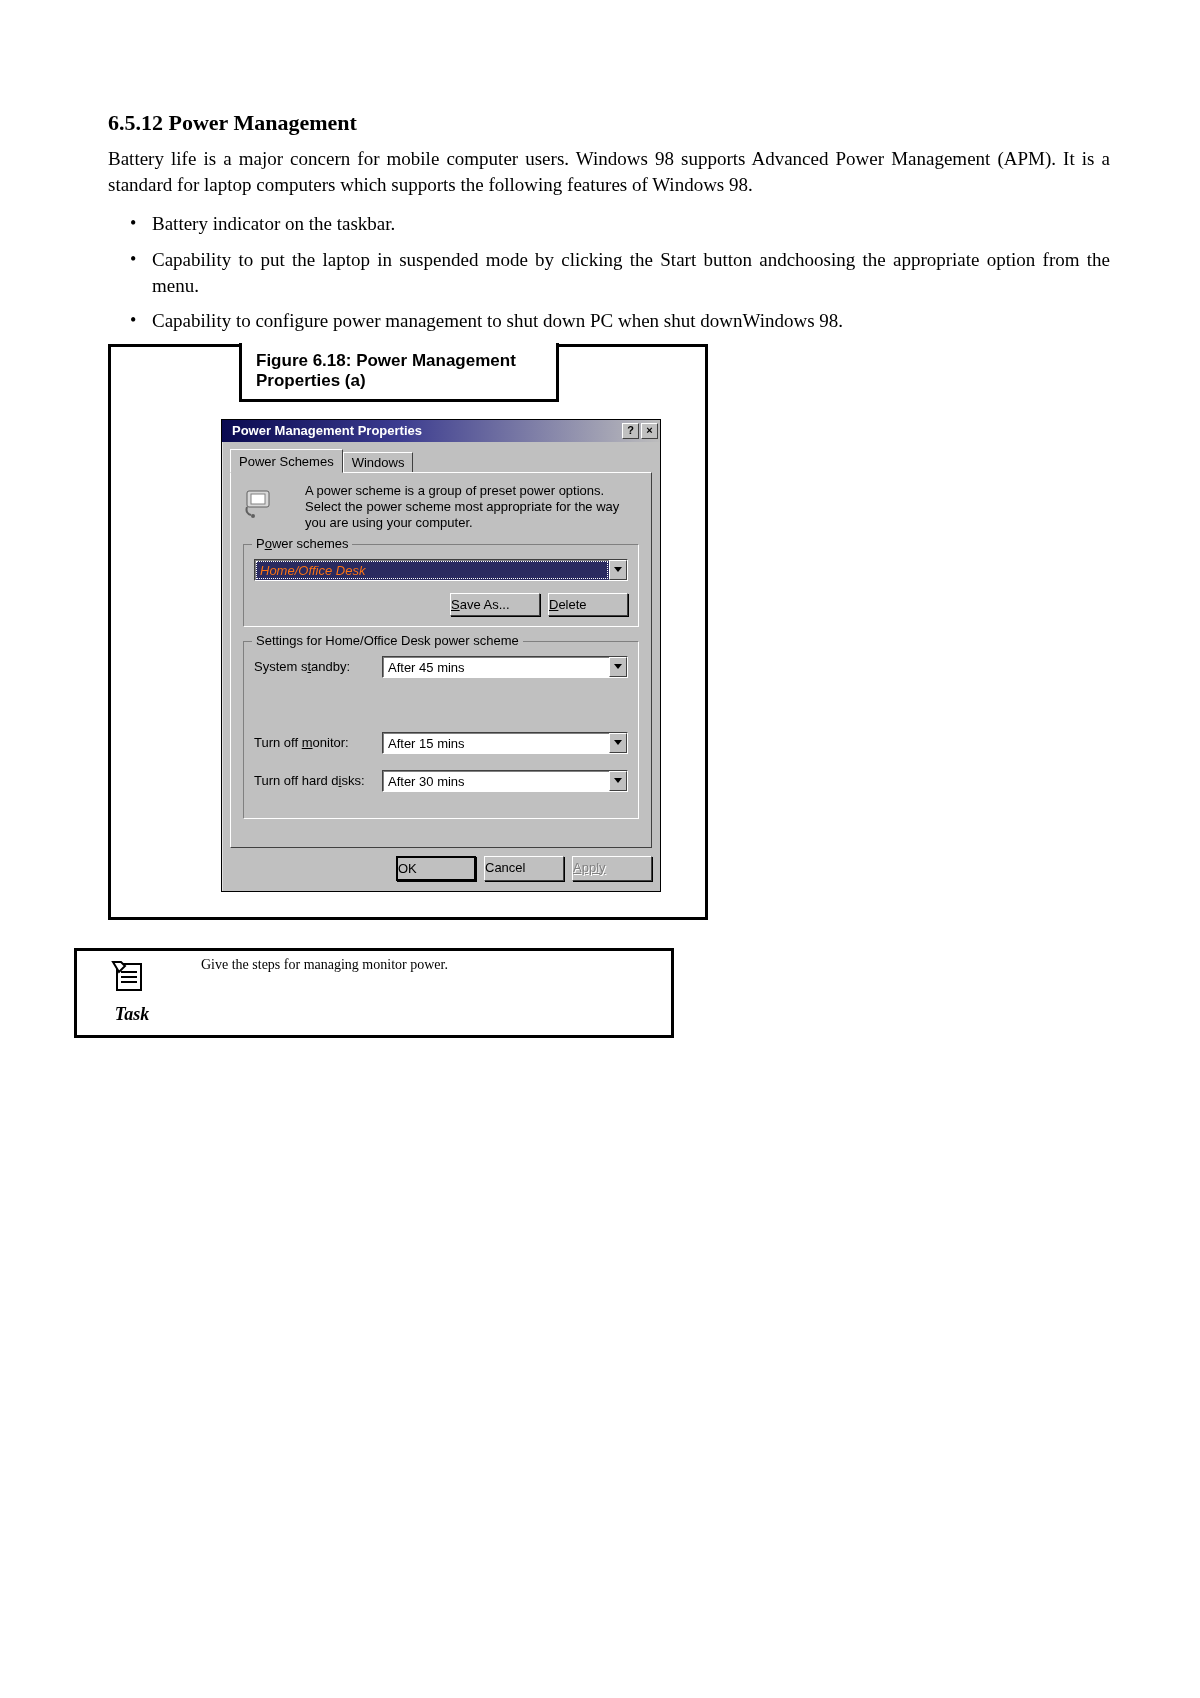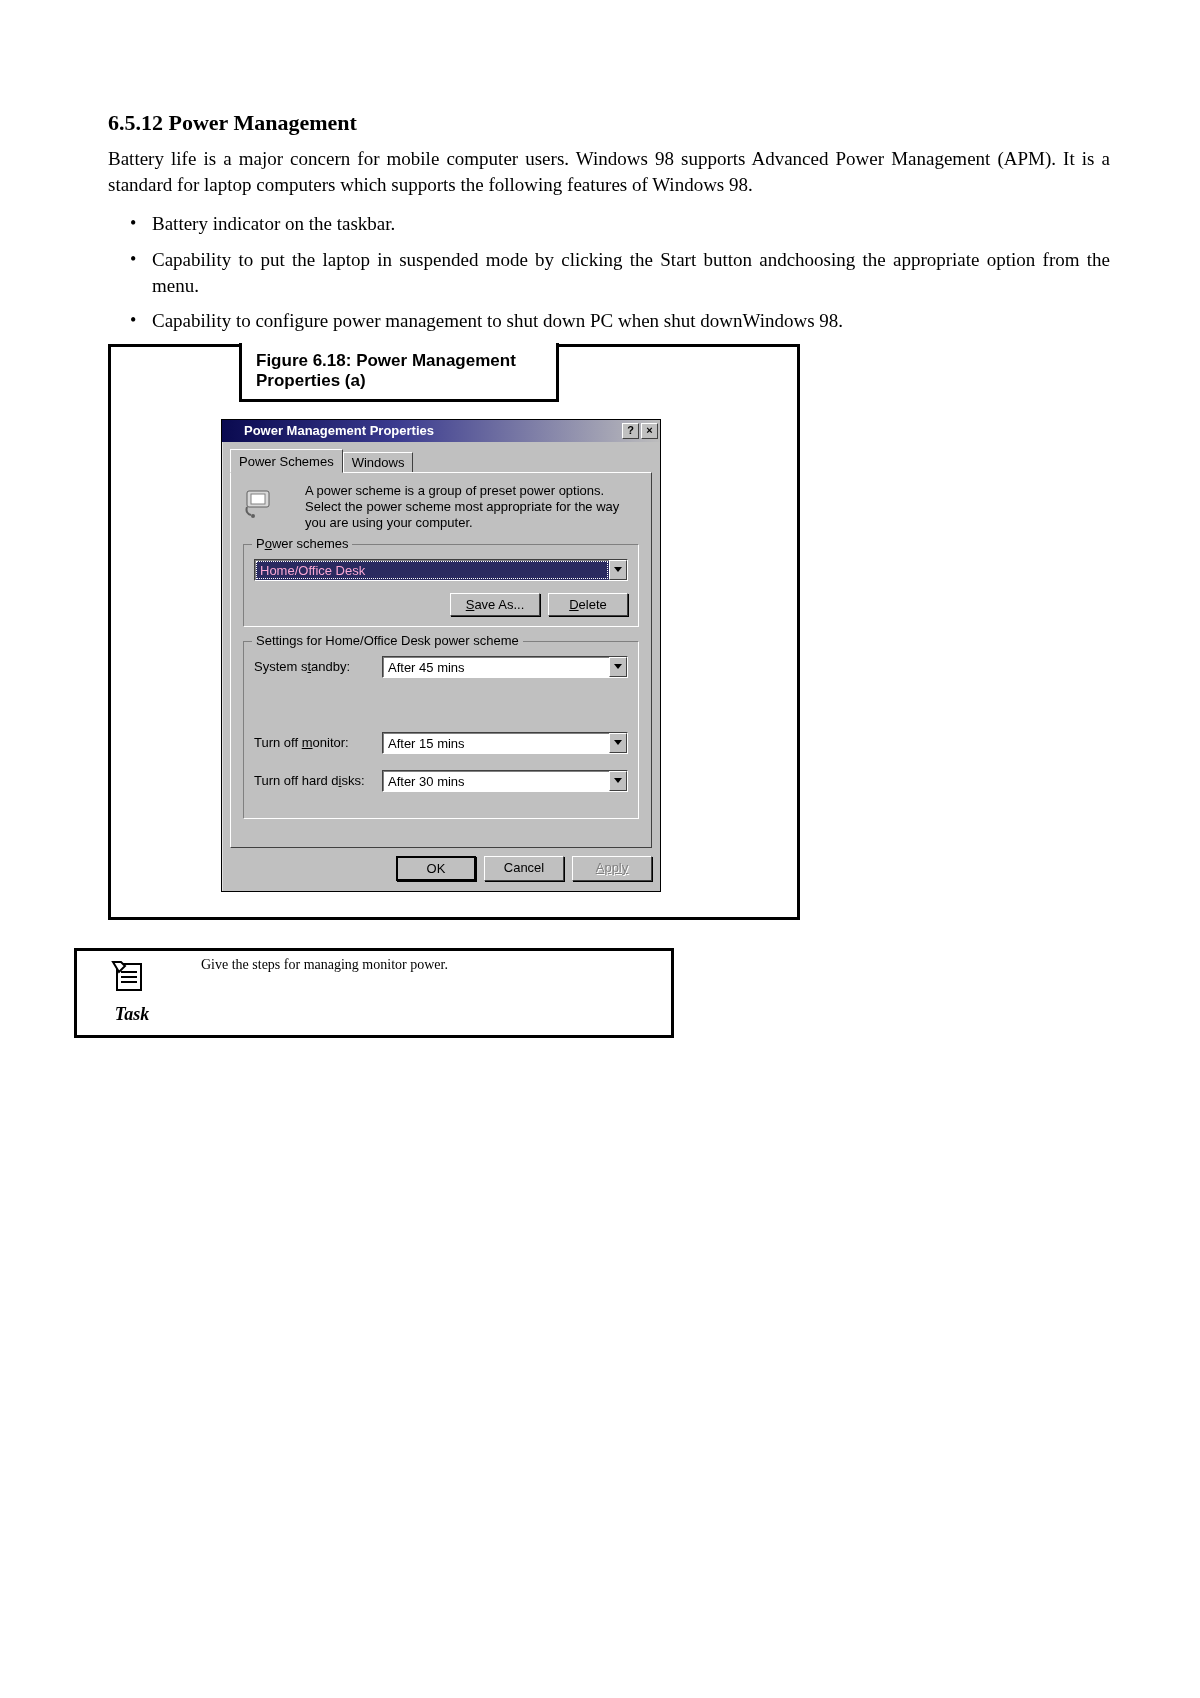--- a/index.html
+++ b/index.html
@@ -45,21 +45,21 @@
     position: absolute;
     left: 22px;
     top: 0;
     font-size: 18px;
   }
 
   
   .figure-frame {
     border: 3px solid #000;
     margin: 6px 0 0 0;
-    width: 692px;
+    width: 600px;
     min-height: 576px;
     position: relative;
     box-sizing: border-box;
     padding: 50px 30px 20px 110px;
   }
   .figure-caption-box {
     position: absolute;
     top: -4px;
     left: 128px;
     background: #fff;
@@ -86,21 +86,21 @@
   }
   .titlebar {
     display: flex;
     align-items: center;
     justify-content: space-between;
     height: 22px;
     background: linear-gradient(to right, #0a0a50 0%, #3b3b8f 40%, #bdbdbd 100%);
     color: #fff;
     font-weight: bold;
     font-size: 13px;
-    padding: 0 2px 0 22px;
+    padding: 0 2px 0 10px;
   }
   .titlebar .buttons {
     display: flex;
     gap: 2px;
   }
   .title-btn {
     width: 17px;
     height: 16px;
     background: #c0c0c0;
     border-top: 1px solid #fff;
@@ -197,23 +197,24 @@
     color: #000;
     font-size: 13px;
     padding: 2px 4px;
     border-top: 1px solid #808080;
     border-left: 1px solid #808080;
     white-space: nowrap;
     overflow: hidden;
   }
   .wdropdown.selected .dd-text {
     background: #2a2a60;
-    color: #f9a8d4;
+    color: #f97316;
     outline: 1px dotted #fff;
     outline-offset: -2px;
+    font-style: italic;
   }
   .wdropdown .dd-btn {
     width: 18px;
     background: #c0c0c0;
     border-top: 1px solid #fff;
     border-left: 1px solid #fff;
     border-right: 1px solid #404040;
     border-bottom: 1px solid #404040;
     display: flex;
     align-items: center;
@@ -229,21 +230,20 @@
   .btn98 {
     font-family: Tahoma, Arial, sans-serif;
     font-size: 13px;
     background: #c0c0c0;
     border-top: 1px solid #fff;
     border-left: 1px solid #fff;
     border-right: 1px solid #404040;
     border-bottom: 1px solid #404040;
     padding: 3px 0;
     box-sizing: border-box;
-    text-align: center;
     box-shadow: 1px 1px 0 #000;
   }
   .btn98.default {
     border: 2px solid #000;
   }
   .btn98.disabled {
     color: #808080;
     text-shadow: 1px 1px 0 #fff;
   }
   .btn-row-right {

